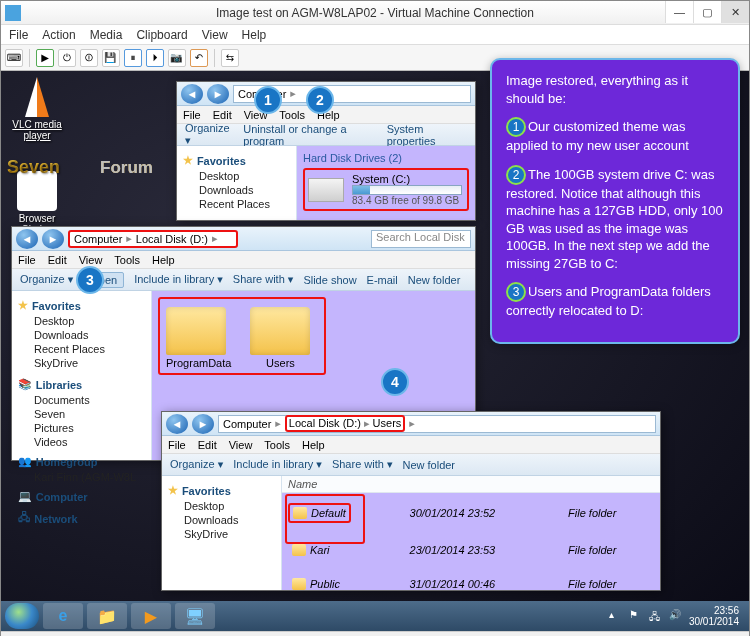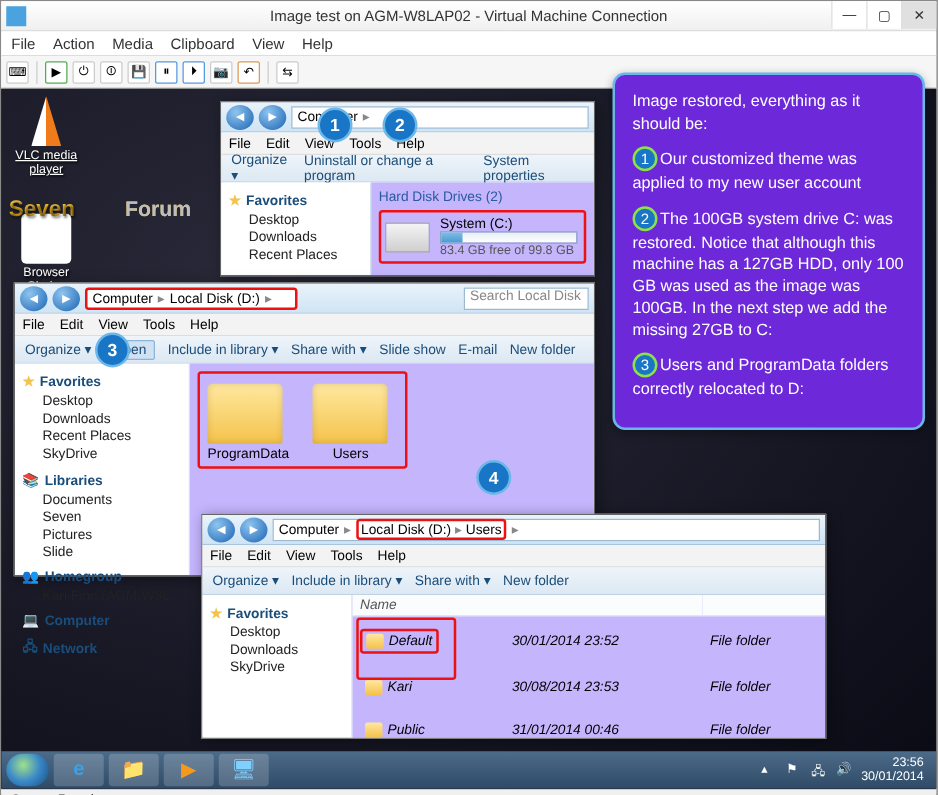--- a/index.html
+++ b/index.html
@@ -242,21 +242,21 @@
             <div class="item">
                 <span>Documents</span>
               </div>
             <div class="item">
                 <span>Seven</span>
               </div>
             <div class="item">
                 <span>Pictures</span>
               </div>
             <div class="item">
-                <span>Slide</span>
+                <span>Videos</span>
               </div>
             <div class="hdr" style="margin-top:6px;">
                 <span>👥</span>
                 <span>Homegroup</span>
               </div>
             <div class="item">
                 <span>Kari Finn (AGM-W8L</span>
               </div>
             <div class="hdr" style="margin-top:6px;">
                 <span>💻</span>
@@ -338,21 +338,21 @@
                 <td>30/01/2014 23:52</td>
                 <td>File folder</td>
               </tr>
               <tr>
                 <td>
                       <span class="folder-sm" style="margin-left:4px;">
                         <span class="fic"></span>
                         <span>Kari</span>
                       </span>
                     </td>
-                <td>30/08/2014 23:53</td>
+                <td>23/01/2014 23:53</td>
                 <td>File folder</td>
               </tr>
               <tr>
                 <td>
                       <span class="folder-sm" style="margin-left:4px;">
                         <span class="fic"></span>
                         <span>Public</span>
                       </span>
                     </td>
                 <td>31/01/2014 00:46</td>

